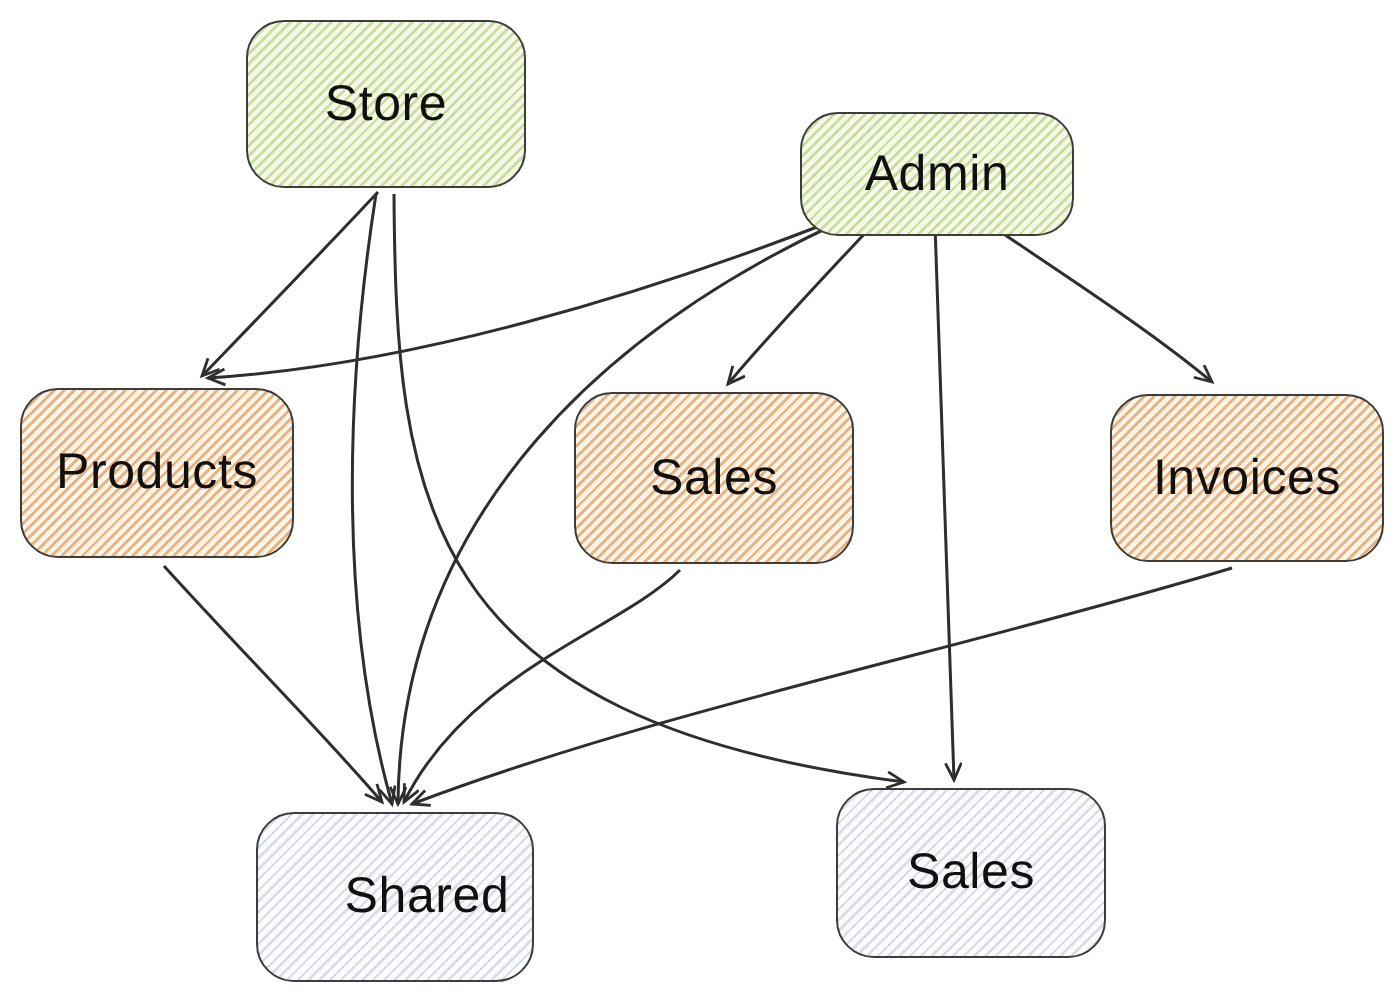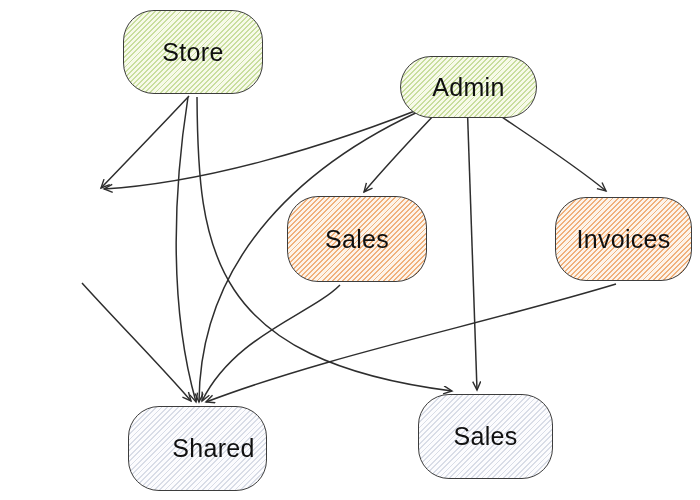--- a/index.html
+++ b/index.html
@@ -14,21 +14,21 @@
   .edges-layer {
     position: absolute;
     left: 0; top: 0;
     width: 700px; height: 500px;
     pointer-events: none;
   }
   .node {
     position: absolute;
     box-sizing: border-box;
     border: 1.5px solid #3d3d3d;
-    border-radius: 31px;
+    border-radius: 19px;
     display: flex;
     align-items: center;
     justify-content: center;
     font-size: 25px;
     color: #101010;
     letter-spacing: 0.3px;
   }
   .fill-green {
     background: repeating-linear-gradient(135deg,
       #c9de9f 0, #c9de9f 1.4px, #f7fae9 1.4px, #f7fae9 3.6px);
@@ -77,20 +77,23 @@
   </svg>
 
   <div class="node pos-store fill-green">
     <span>Store</span>
   </div>
 
   <div class="node pos-admin fill-green">
     <span>Admin</span>
   </div>
 
+  <div class="node pos-products fill-orange">
+    <span>Products</span>
+  </div>
 
   <div class="node pos-invoices fill-orange">
     <span>Invoices</span>
   </div>
 
   <div class="node pos-sales fill-orange">
     <span>Sales</span>
   </div>
 
   <div class="node pos-shared fill-gray">

